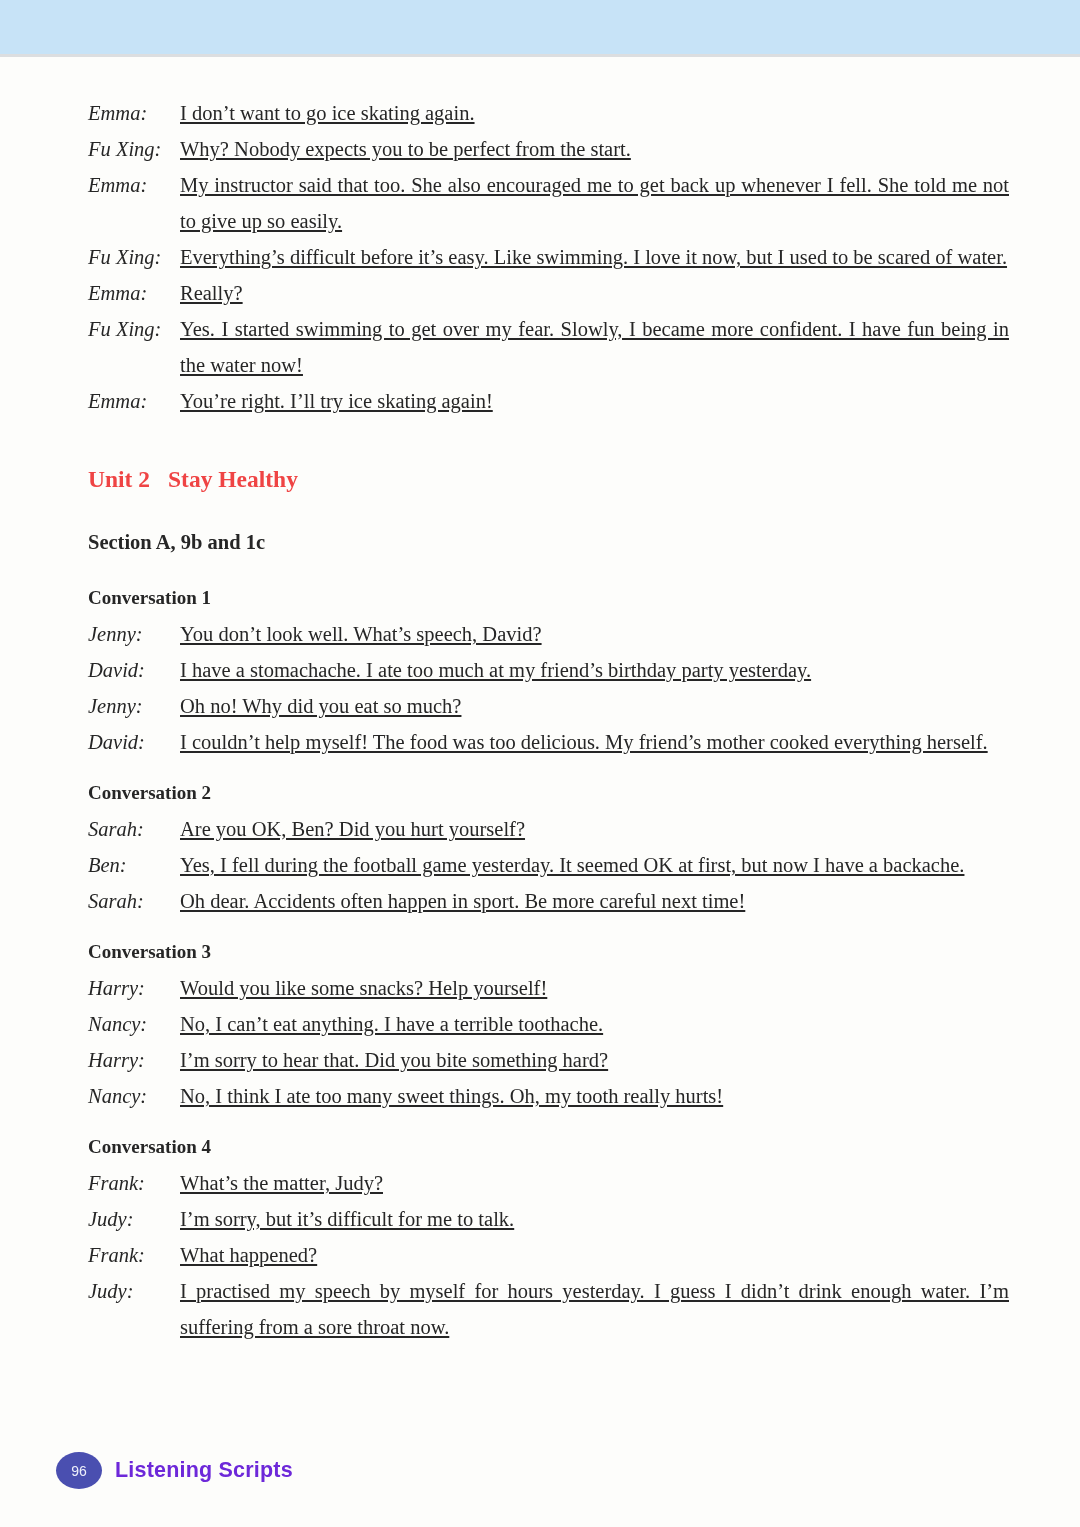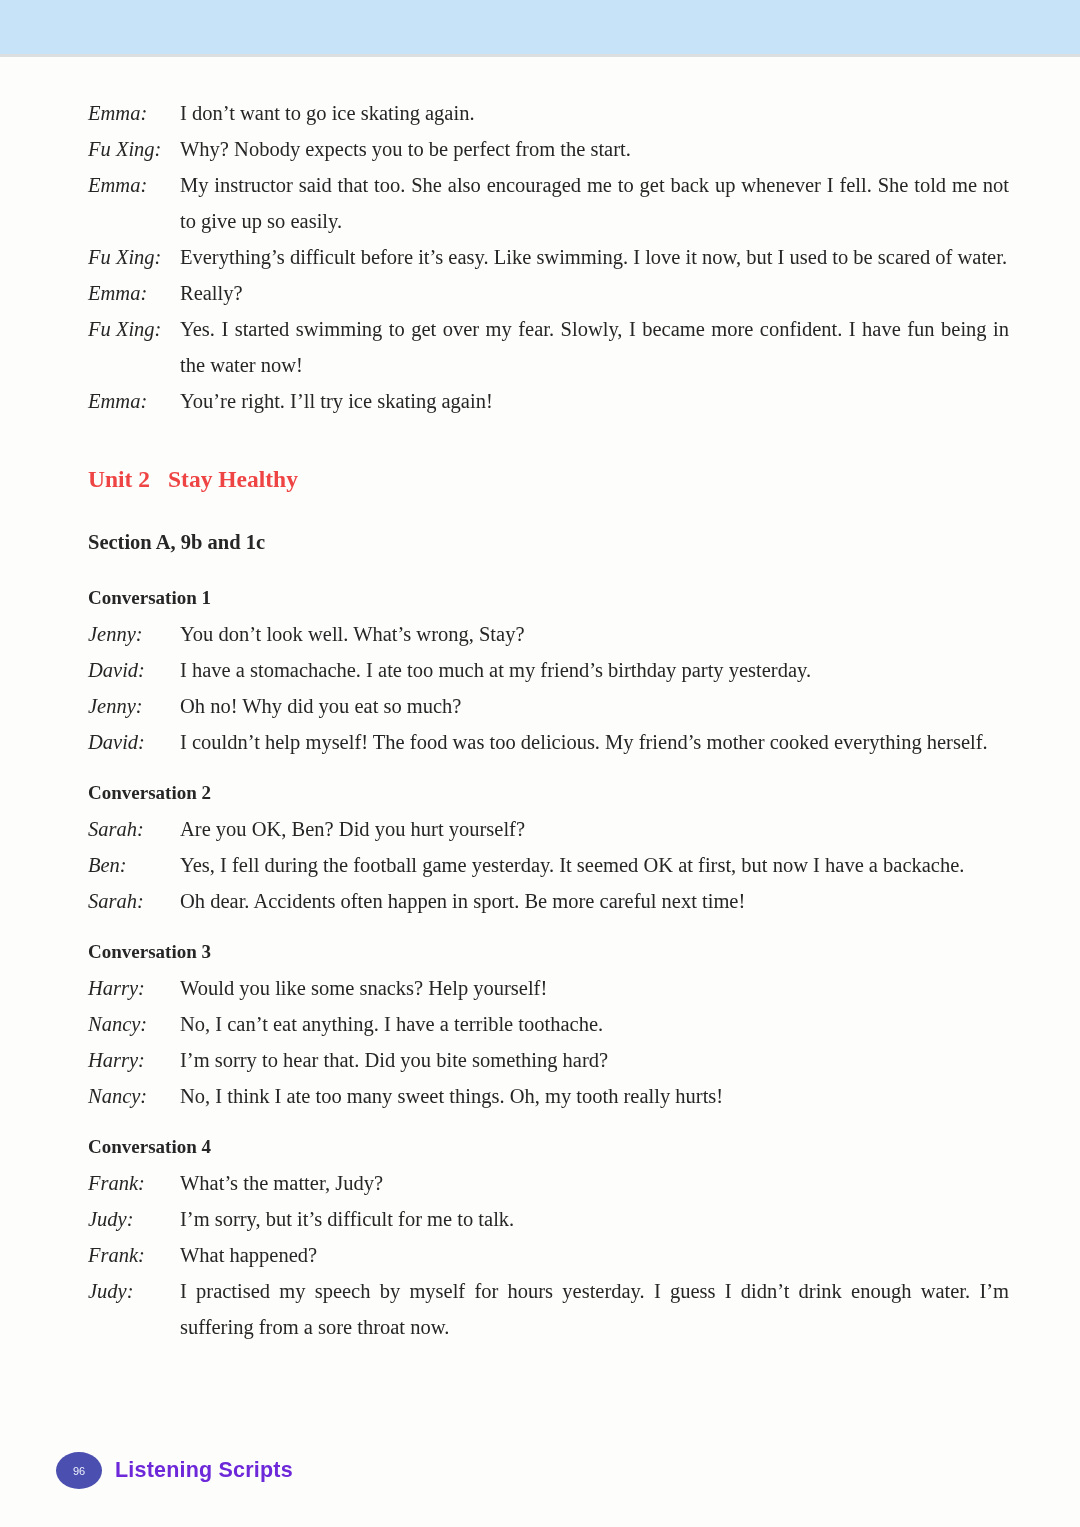--- a/index.html
+++ b/index.html
@@ -25,20 +25,21 @@
   }
   .turn { display: flex; }
   .speaker {
     flex: 0 0 92px;
     font-style: italic;
     white-space: nowrap;
   }
   .line {
     flex: 1;
     text-align: justify;
+    text-decoration: underline;
   }
   .unit-heading {
     margin: 44px 0 8px 0;
     font-size: 23.5px;
     line-height: 32px;
     font-weight: 700;
     color: #ef4444;
   }
   .unit-heading .unit-title { margin-left: 18px; }
   .section-label {
@@ -59,21 +60,21 @@
     display: flex;
     align-items: center;
   }
   .page-badge {
     width: 46px;
     height: 37px;
     border-radius: 50%;
     background: #4a4fb0;
     color: #eef0fb;
     font-family: "Liberation Sans", sans-serif;
-    font-size: 11px;
+    font-size: 14px;
     display: flex;
     align-items: center;
     justify-content: center;
   }
   .footer-label {
     margin-left: 13px;
     color: #6d28d9;
     font-family: "Liberation Sans", sans-serif;
     font-weight: 700;
     font-size: 21.5px;
@@ -122,21 +123,21 @@
     <h2 class="unit-heading">
       <span>Unit 2</span><span class="unit-title">Stay Healthy</span>
     </h2>
 
     <div class="section-label">Section A, 9b and 1c</div>
 
     <section>
       <div class="conv-title first">Conversation 1</div>
       <div class="turn">
         <span class="speaker">Jenny:</span>
-        <span class="line">You don’t look well. What’s wrong, Stay?</span>
+        <span class="line">You don’t look well. What’s speech, David?</span>
       </div>
       <div class="turn">
         <span class="speaker">David:</span>
         <span class="line">I have a stomachache. I ate too much at my friend’s birthday party yesterday.</span>
       </div>
       <div class="turn">
         <span class="speaker">Jenny:</span>
         <span class="line">Oh no! Why did you eat so much?</span>
       </div>
       <div class="turn">

